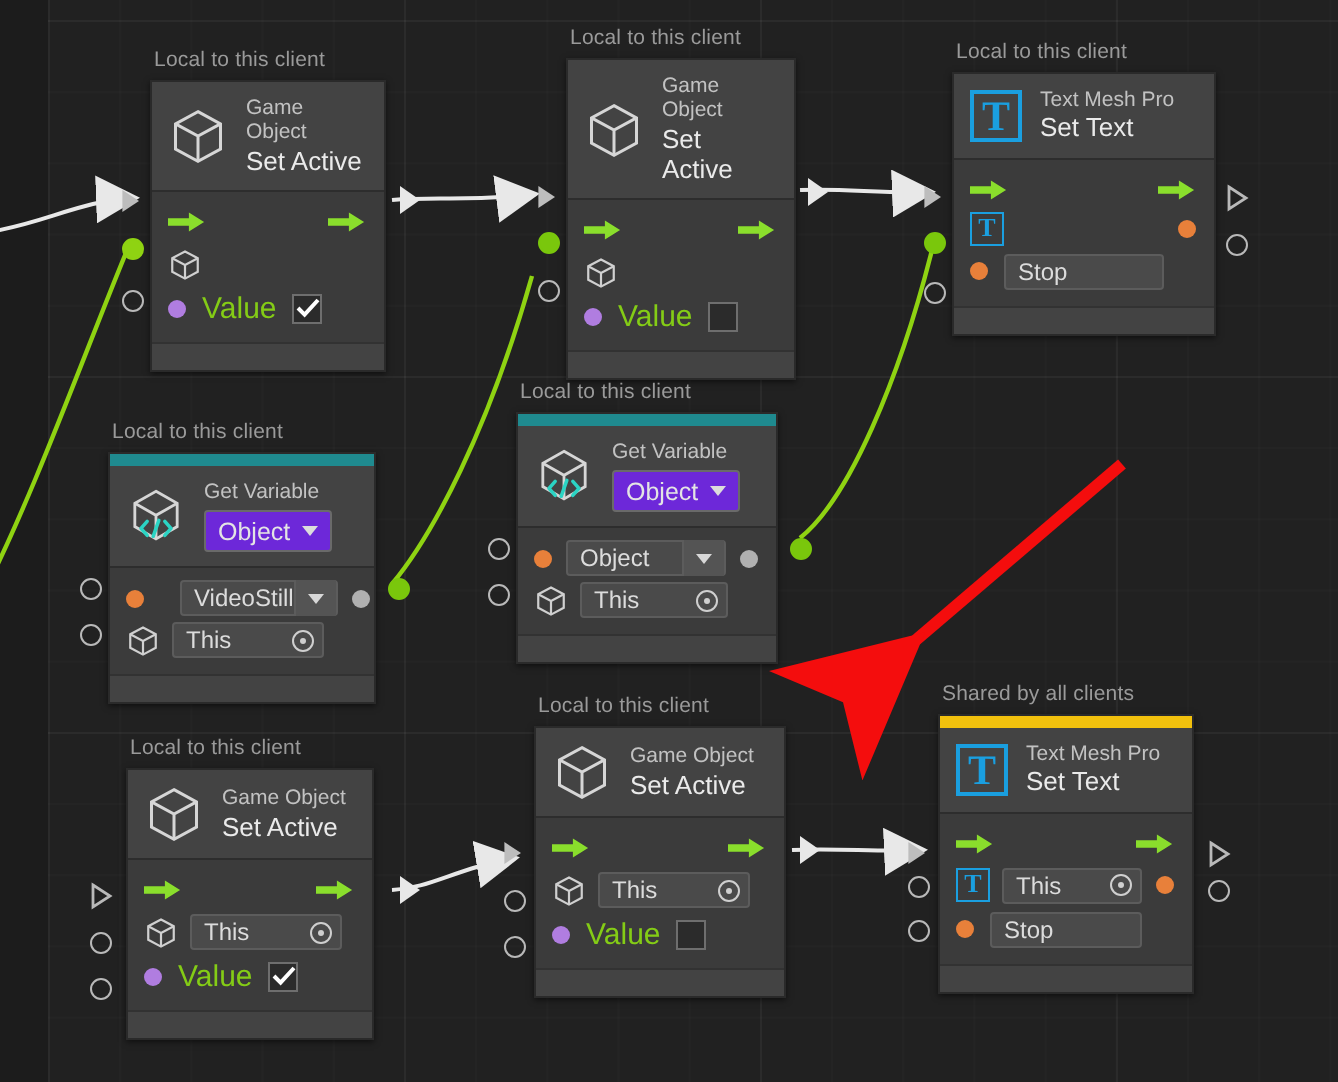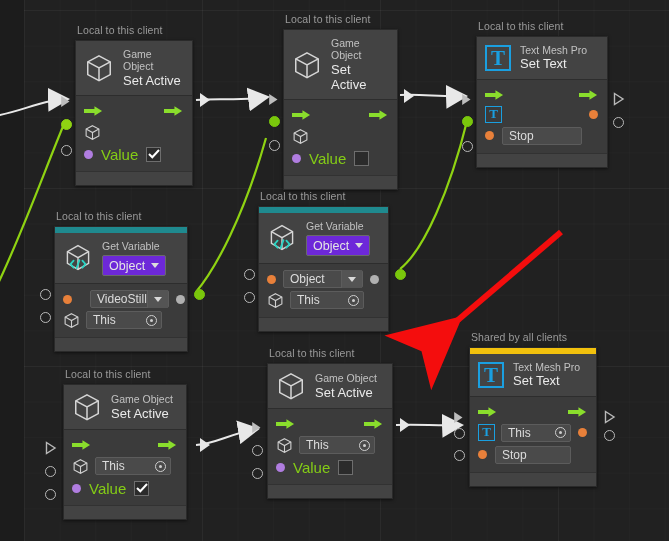--- a/index.html
+++ b/index.html
@@ -513,21 +513,21 @@
     <div class="node-foot"></div>
     <div class="port" style="left:-17px; top:56px;">
       <svg width="11" height="13" viewBox="0 0 11 13">
           <path d="M1.2,1 L9.5,6.5 L1.2,12 Z" fill="#bdbdbd"></path>
         </svg>
     </div>
     <div class="port circ-hollow" style="left:-16px; top:81px;"></div>
     <div class="port circ-hollow" style="left:-16px; top:104px;"></div>
   </div>
 
-  <div class="node" style="left:469px; top:347px; width:128px;">
+  <div class="node" style="left:469px; top:357px; width:128px;">
     <div class="node-tag">Shared by all clients</div>
     <div class="accentbar gold"></div>
     <div class="node-head">
       <div class="tmp-icon">T</div>
       <div class="titles">
         <span class="t-sub">Text Mesh Pro</span>
         <span class="t-main">Set Text</span>
       </div>
     </div>
     <div class="node-body">

